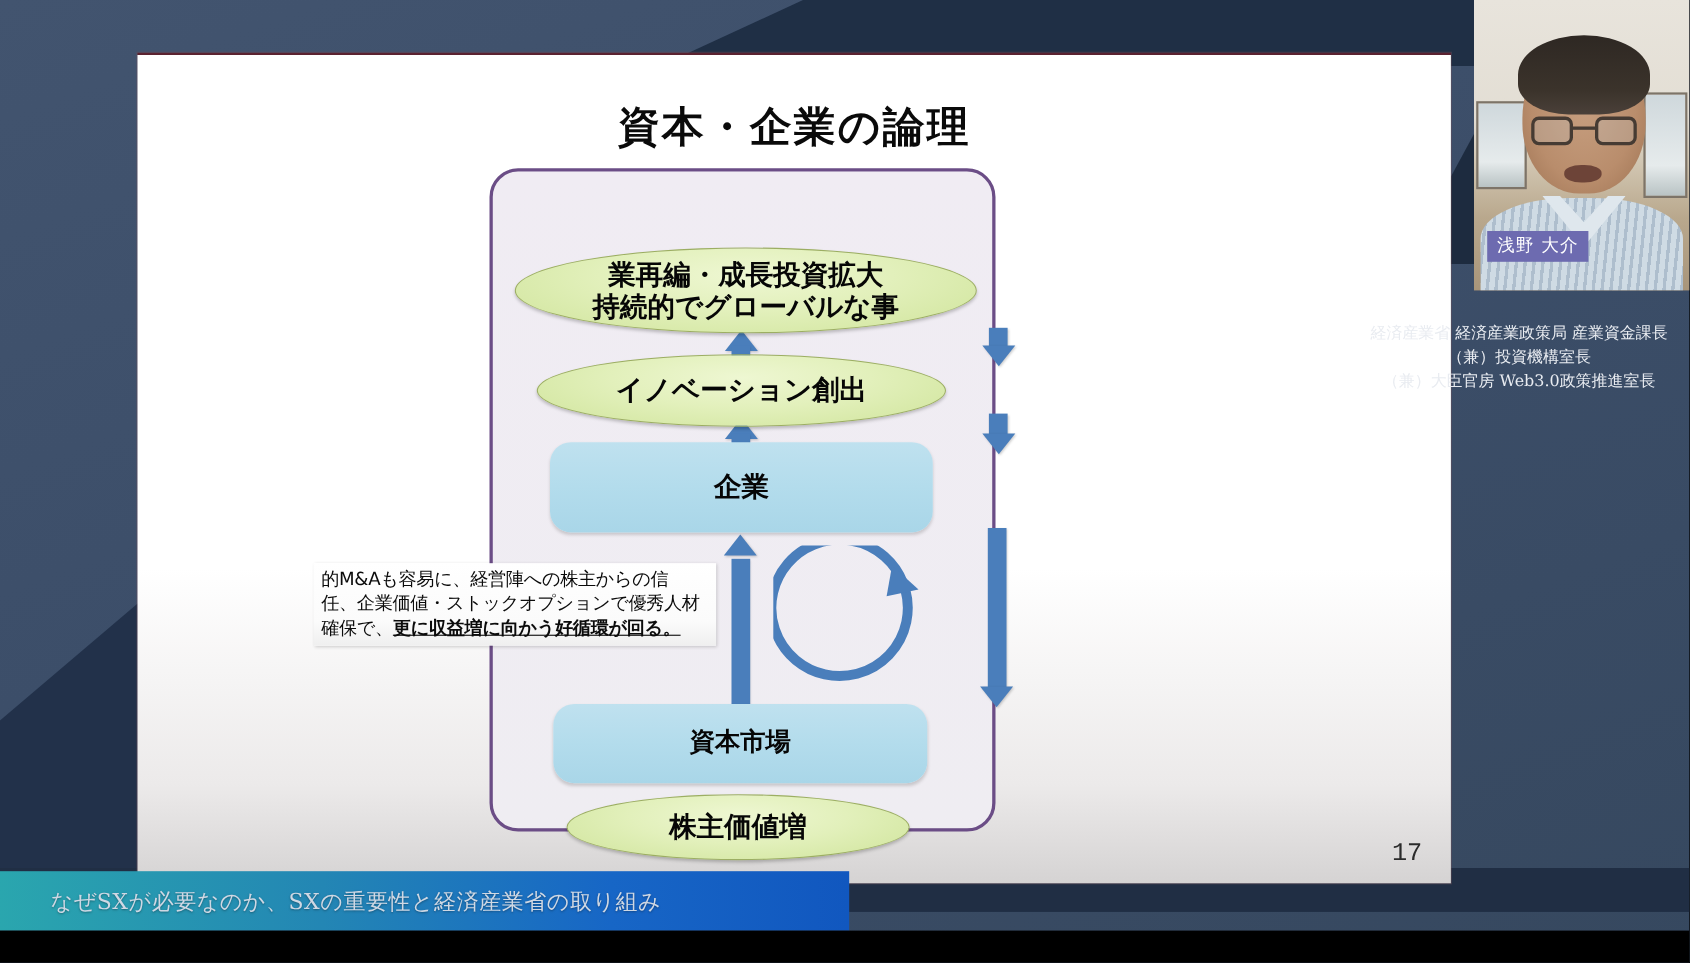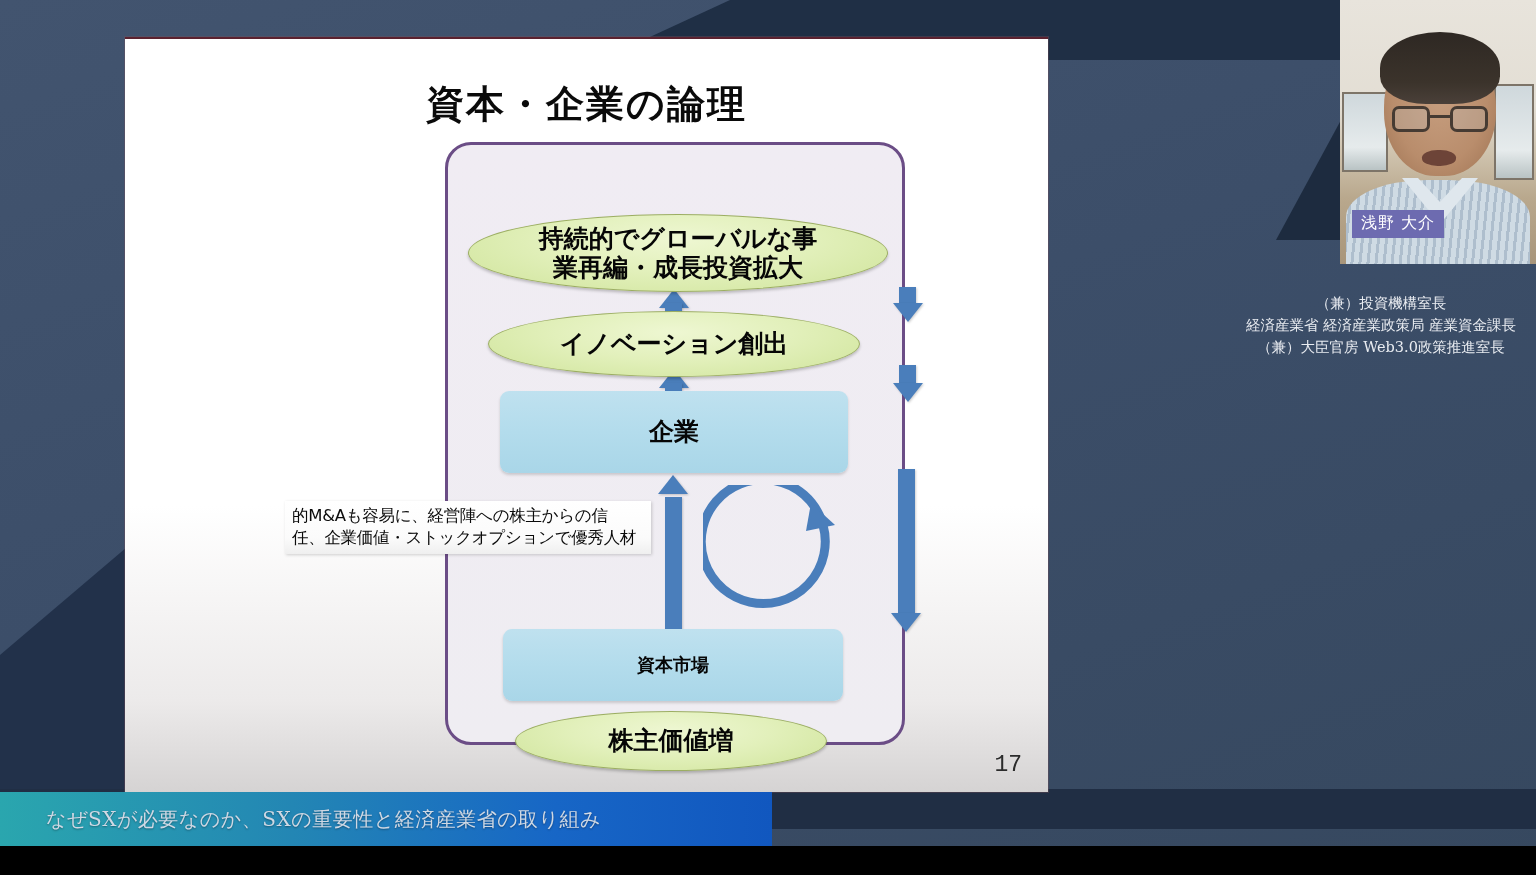--- a/index.html
+++ b/index.html
@@ -34,21 +34,21 @@
     clip-path:polygon(200px 0, 200px 330px, 0 330px, 0 170px);
   }
   #diag-bottomband {
     left:0; right:0; bottom:46px; height:300px;
     background:#202e44;
     clip-path:polygon(0 260px, 1536px 260px, 1536px 300px, 0 300px);
   }
 
   
   #slide {
-    position:absolute; left:125px; top:37px; width:923px; height:755px;
+    position:absolute; left:125px; top:48px; width:1194px; height:755px;
     background:linear-gradient(180deg,#ffffff 0%,#ffffff 62%,#eceaea 88%,#d5d3d3 100%);
     border-top:2px solid #5b2230;
     box-shadow:0 0 0 1px rgba(120,80,90,.35);
   }
   #slide-title {
     position:absolute; left:0; right:0; top:40px;
     text-align:center;
     font-family:"DejaVu Sans","Liberation Sans",sans-serif;
     font-size:38px; font-weight:bold; color:#0a0a0a;
     letter-spacing:2px;
@@ -76,29 +76,29 @@
     font-weight:bold; color:#060606;
     z-index:4;
   }
   .ellipse {
     border-radius:50%;
     background:radial-gradient(ellipse at 50% 32%, #eef7d2 0%, #e2f0bb 45%, #cfe49a 100%);
     border:1px solid #9cae63;
     box-shadow:0 2px 3px rgba(0,0,0,.22);
   }
   .rect {
-    border-radius:9px;
+    border-radius:19px;
     background:linear-gradient(180deg,#bfe1ef 0%,#b3dcec 50%,#a9d6e8 100%);
     box-shadow:0 2px 3px rgba(0,0,0,.16);
   }
 
   #node-global   { left:343px; top:175px; width:420px; height:78px;  font-size:25px; }
   #node-innov    { left:363px; top:272px; width:372px; height:66px;  font-size:25px; }
   #node-company  { left:375px; top:352px; width:348px; height:82px;  font-size:25px; }
-  #node-capital  { left:378px; top:590px; width:340px; height:72px;  font-size:18px; }
+  #node-capital  { left:378px; top:590px; width:340px; height:72px;  font-size:23px; }
   #node-shareval { left:390px; top:672px; width:312px; height:60px;  font-size:25px; }
 
   
   .arrow { position:absolute; z-index:3; }
   .shaft {
     position:absolute; background:#4a7ebb; width:17px;
     box-shadow:1px 1px 2px rgba(0,0,0,.18);
   }
   .head-up, .head-down {
     position:absolute; width:0; height:0;
@@ -266,22 +266,22 @@
   <div class="diag" id="diag-bottomband"></div>
 
   <div id="slide">
 
     <div id="slide-title">資本・企業の論理</div>
 
     <div id="diagram-frame"></div>
 
     <div class="node ellipse" id="node-global">
       <div>
+        <div>業再編・成長投資拡大</div>
         <div>持続的でグローバルな事</div>
-        <div>業再編・成長投資拡大</div>
       </div>
     </div>
 
     <div class="node ellipse" id="node-innov">イノベーション創出</div>
 
     <div class="node rect" id="node-company">企業</div>
 
     <div class="node rect" id="node-capital">資本市場</div>
 
     <div class="node ellipse" id="node-shareval">株主価値増</div>
@@ -312,20 +312,21 @@
     </div>
 
     <svg id="loop-arrow" viewBox="0 0 170 150">
       <path d="M118 34 A 62 62 0 1 0 120 40" fill="none" stroke="#4a7ebb" stroke-width="9" stroke-linecap="round"></path>
       <polygon points="108,18 132,40 103,46" fill="#4a7ebb"></polygon>
     </svg>
 
     <div id="callout">
       <div class="l2">的M&amp;Aも容易に、経営陣への株主からの信</div>
       <div class="l3">任、企業価値・ストックオプションで優秀人材</div>
+      <div class="l4"><span>確保で、</span><strong>更に収益増に向かう好循環が回る。</strong></div>
     </div>
 
     <div id="page-number">17</div>
   </div>
 
   <div id="webcam">
     <div id="cam-bg"></div>
     <div class="cam-win" id="cam-win-l"></div>
     <div class="cam-win" id="cam-win-r"></div>
     <div id="cam-shirt"></div>
@@ -335,22 +336,22 @@
     <div id="cam-glasses">
       <div class="lens l"></div>
         <div class="bridge"></div>
         <div class="lens r"></div>
     </div>
     <div id="cam-mouth"></div>
     <div id="cam-name">浅野 大介</div>
   </div>
 
   <div id="speaker-info">
+    <div>経済産業省 経済産業政策局 産業資金課長</div>
     <div>（兼）投資機構室長</div>
-    <div>経済産業省 経済産業政策局 産業資金課長</div>
     <div>（兼）大臣官房 Web3.0政策推進室長</div>
   </div>
 
 
   <div id="caption-bar">
     <div id="caption-text">なぜSXが必要なのか、SXの重要性と経済産業省の取り組み</div>
   </div>
 
   <div id="bottom-black"></div>
 </div>

